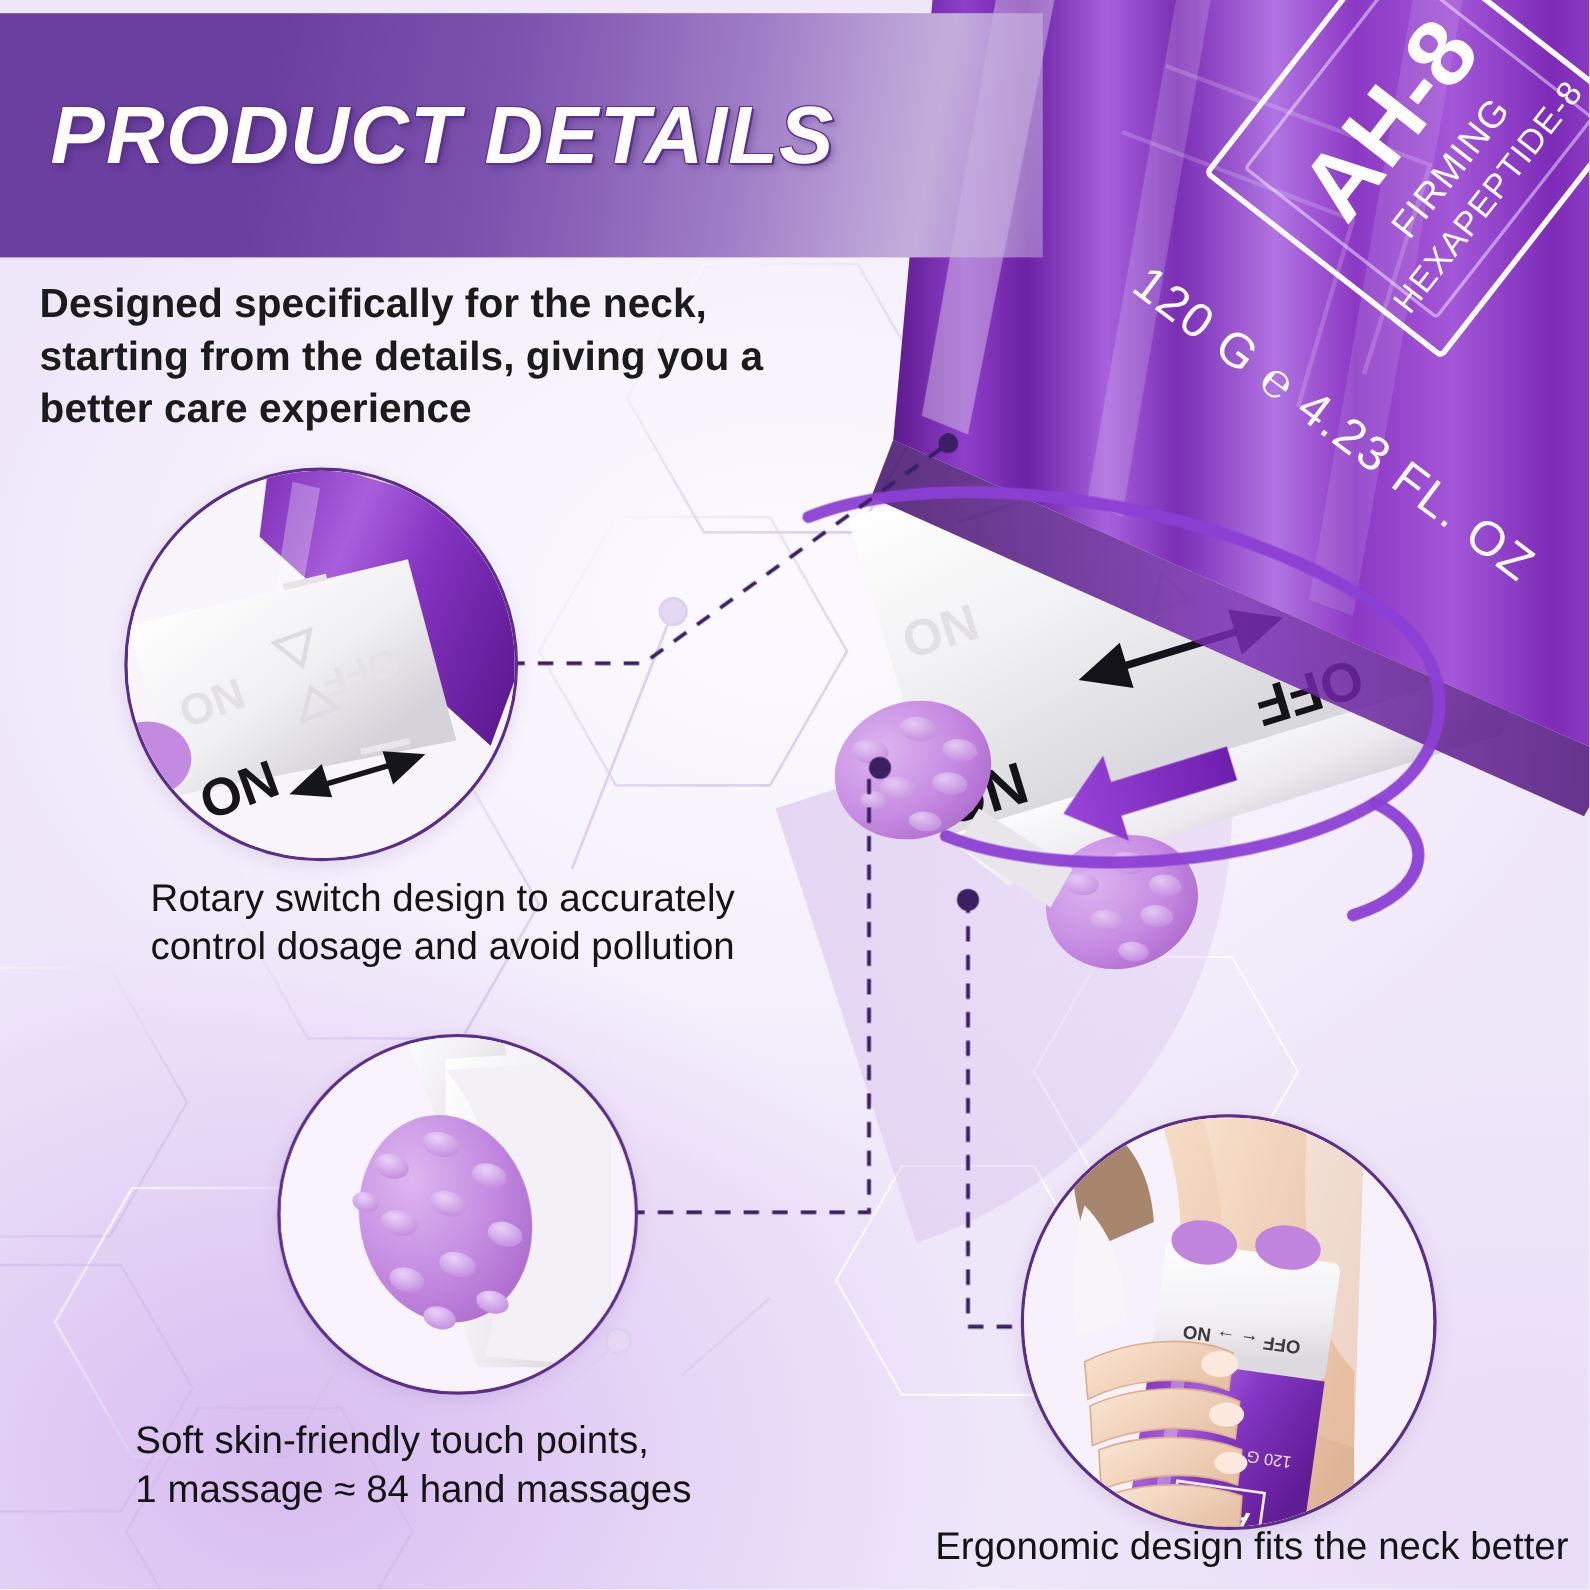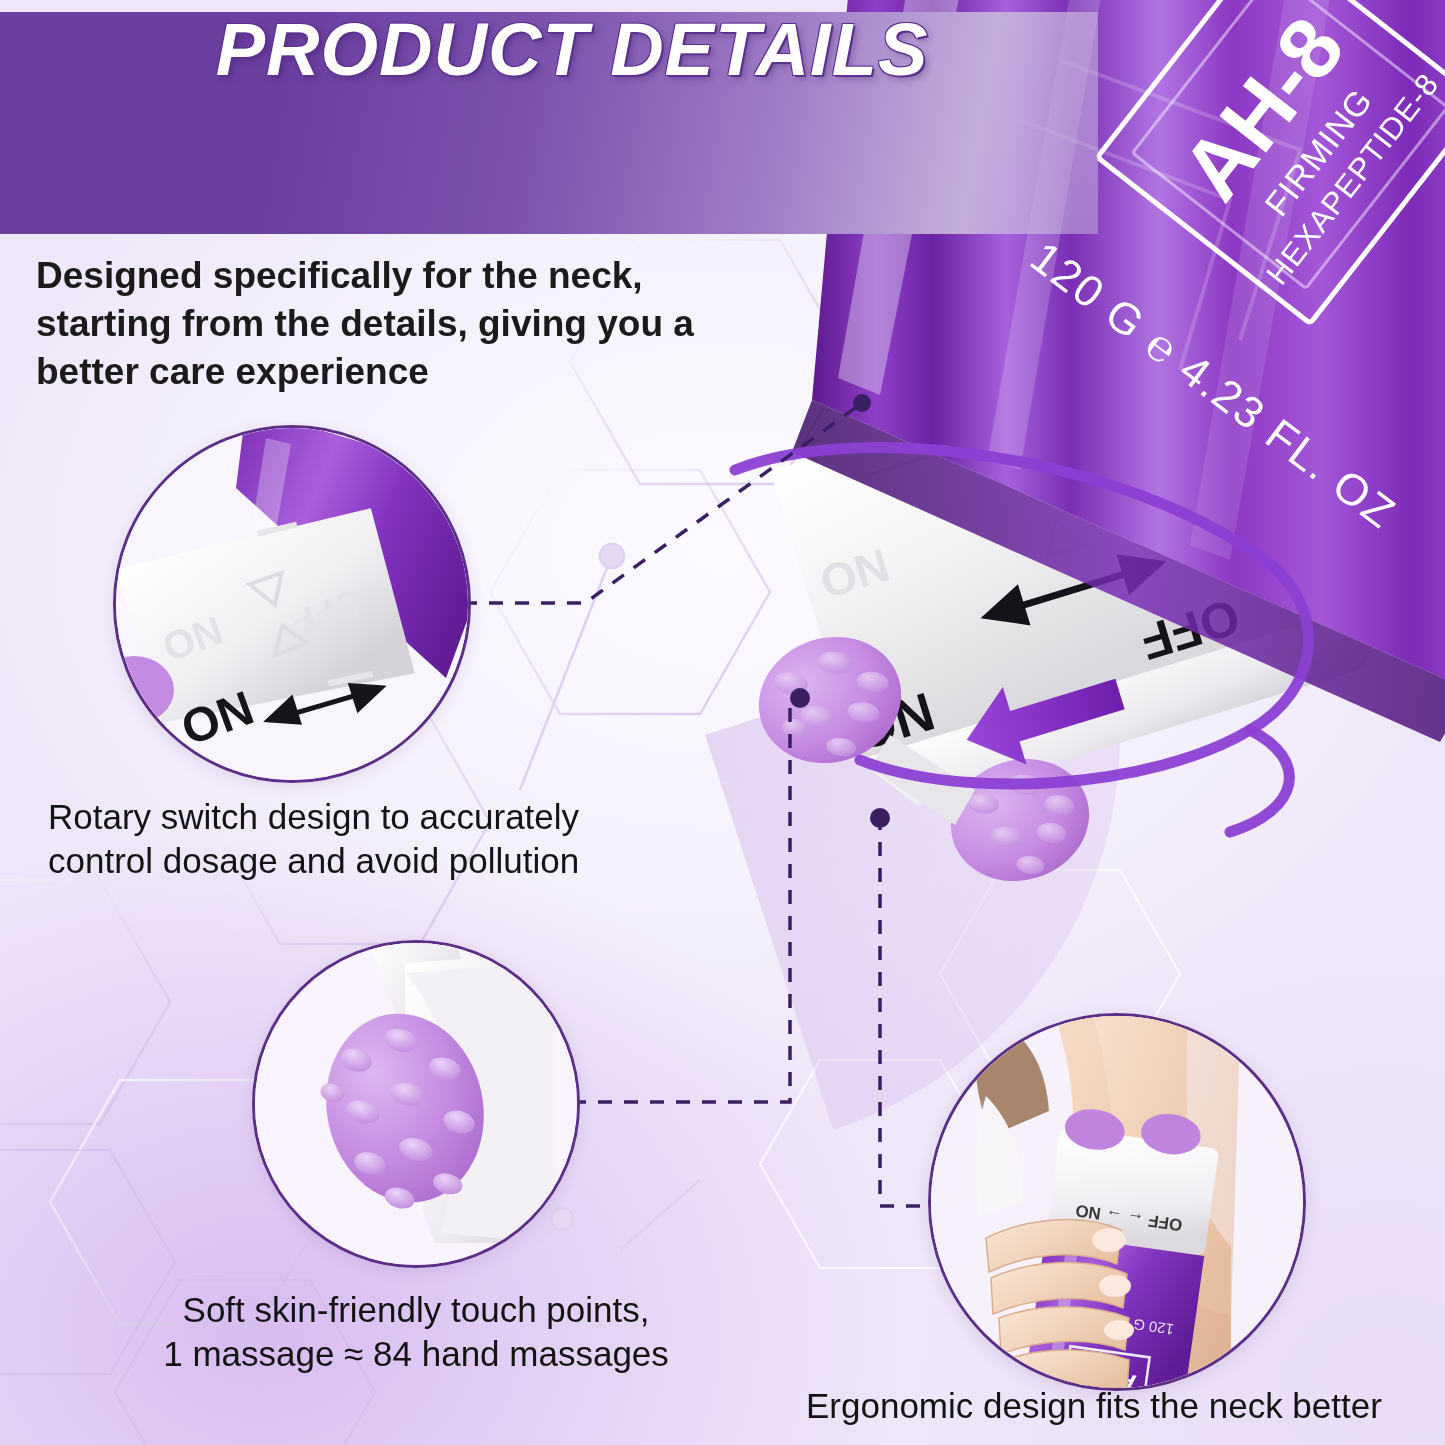--- a/index.html
+++ b/index.html
@@ -15,23 +15,23 @@
       radial-gradient(ellipse 700px 620px at 96% 96%, rgba(231,218,246,.8) 0%, rgba(255,255,255,0) 70%),
       radial-gradient(ellipse 800px 560px at 50% 38%, rgba(252,250,255,1) 0%, rgba(245,241,252,1) 60%, rgba(238,230,249,1) 100%),
       linear-gradient(160deg,#fbfaff 0%,#f5f0fb 40%,#ece2f7 100%);
   }
 
   
   .hexlayer{position:absolute;inset:0;pointer-events:none;}
 
   
   .banner{
-    position:absolute;left:0;top:12px;width:1098px;height:222px;
+    position:absolute;left:0;top:12px;width:948px;height:222px;
     background:linear-gradient(100deg,#6b3fa0 0%,#6b3fa0 26%,#7c52ae 48%,#9f7cc6 70%,#c3aedb 88%,rgba(205,190,226,.45) 100%);
-    display:flex;flex-direction:row;justify-content:center;
+    display:flex;flex-direction:column;justify-content:center;
     padding-left:46px;box-sizing:border-box;
   }
   .banner-line{
     color:#ffffff;font-style:italic;font-weight:bold;
     font-size:74px;line-height:1.03;letter-spacing:1px;
     text-shadow:
       2px 2px 0 #5b3190, -1px -1px 0 #5b3190,
       1px -1px 0 #5b3190, -1px 1px 0 #5b3190,
       4px 4px 7px rgba(60,25,100,.35);
     white-space:nowrap;
@@ -51,23 +51,23 @@
     position:absolute;border-radius:50%;overflow:hidden;
     border:3px solid #5b2f87;
     background:linear-gradient(150deg,#fdfbff 0%,#f7f1fb 55%,#eee3f6 100%);
     box-shadow:0 4px 16px rgba(110,70,150,.14);
   }
   #inset-switch{left:113px;top:425px;width:352px;height:352px;}
   #inset-ball{left:252px;top:940px;width:322px;height:322px;}
   #inset-neck{left:928px;top:1013px;width:372px;height:372px;}
 
   
-  .caption{position:absolute;font-size:35px;line-height:1.26;color:#141414;}
+  .caption{position:absolute;font-size:35px;line-height:1.26;color:#141414;text-align:right;}
   #cap-switch{left:48px;top:795px;width:620px;}
-  #cap-ball{left:136px;top:1288px;width:560px;text-align:center;}
+  #cap-ball{left:123px;top:1288px;width:560px;text-align:left;}
   #cap-neck{left:806px;top:1384px;width:620px;}
 
   
   .leaders{position:absolute;inset:0;pointer-events:none;}
 </style>
 </head>
 <body>
 
 <div id="stage">
 

